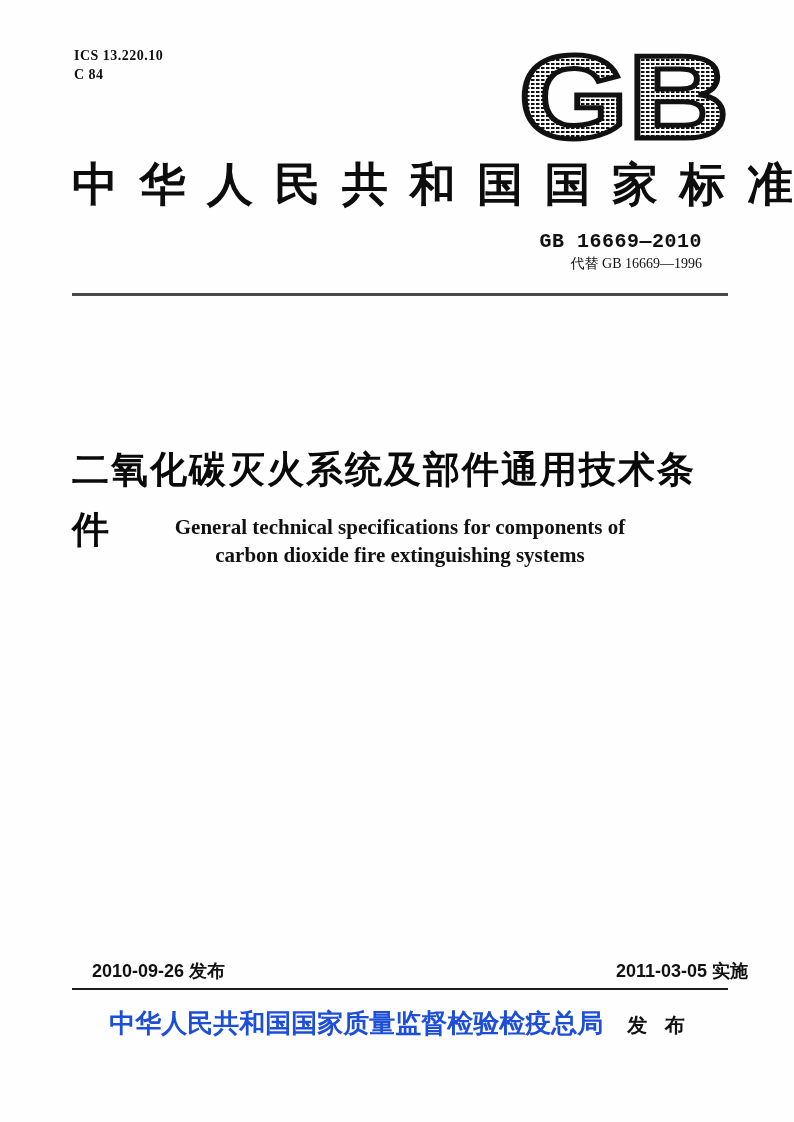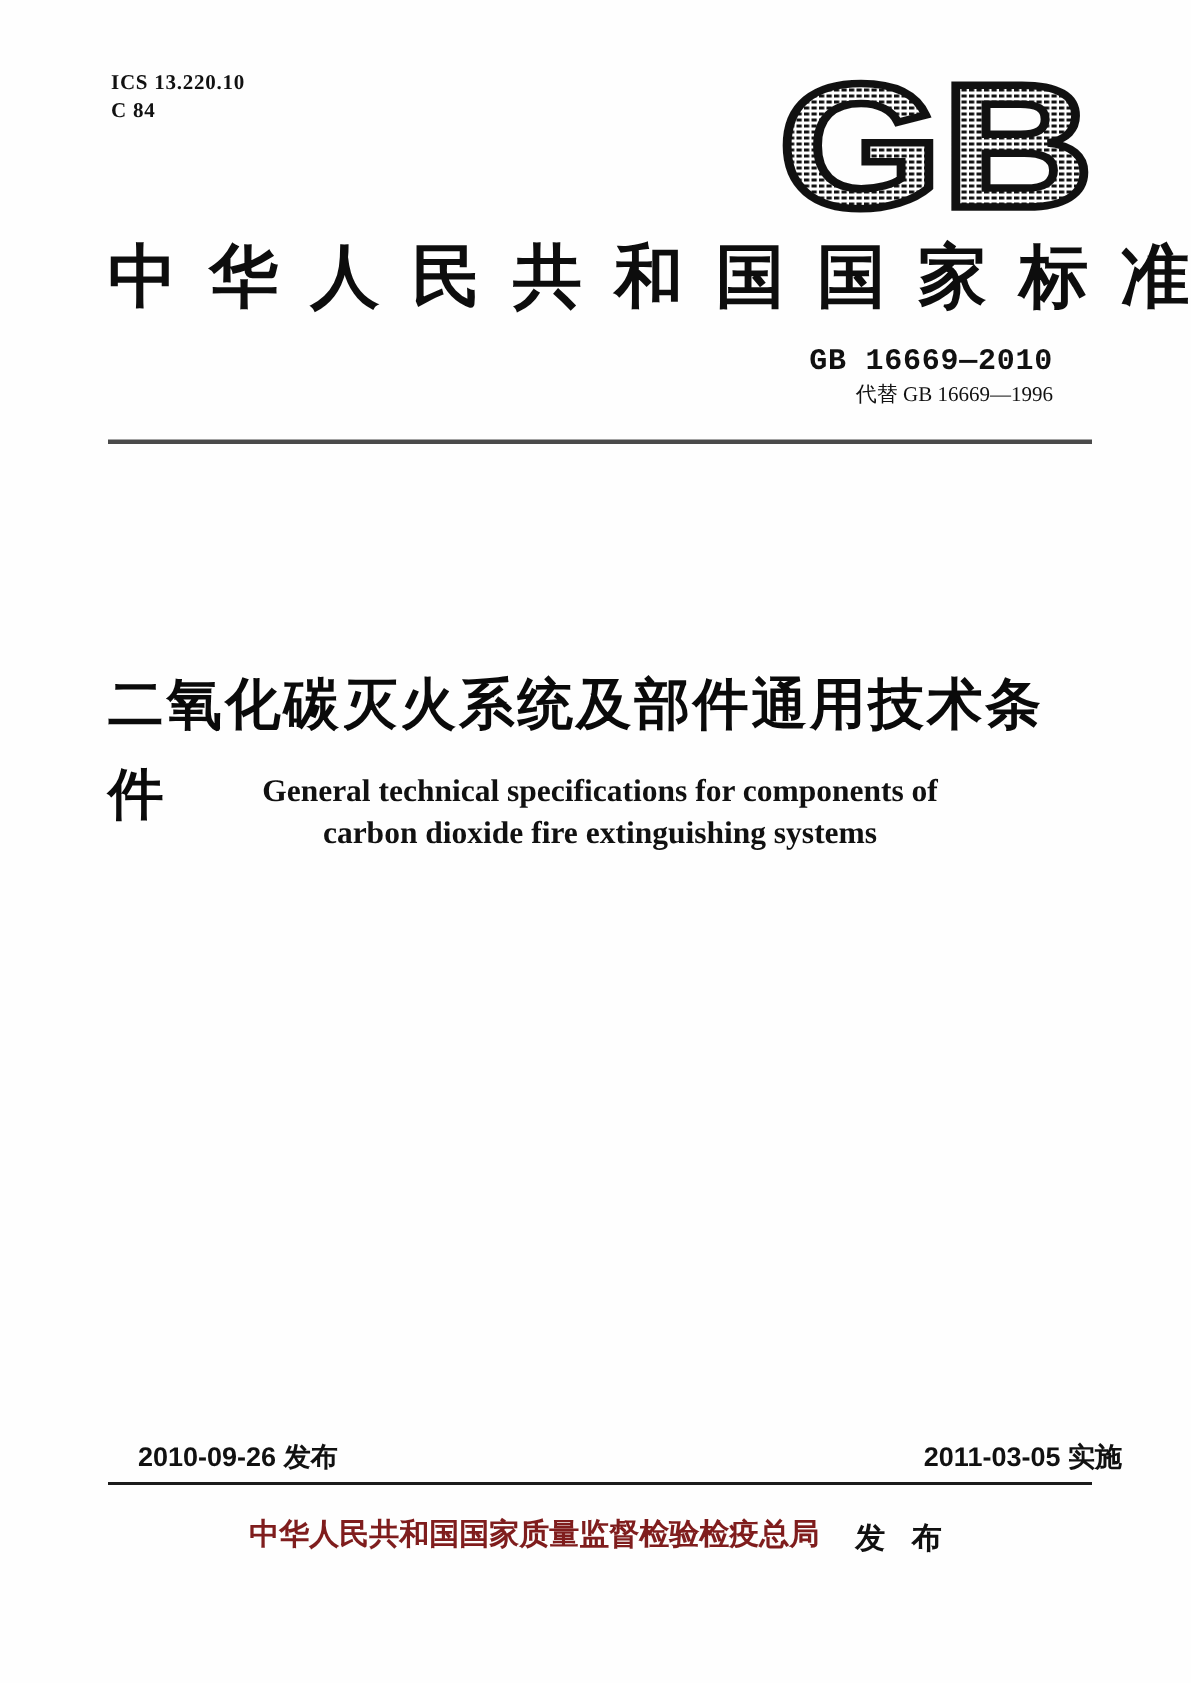--- a/index.html
+++ b/index.html
@@ -139,23 +139,23 @@
     top: 1008px;
     width: 656px;
     display: flex;
     justify-content: center;
     align-items: center;
     gap: 24px;
   }
   .issuer-lines {
     font-family: "Liberation Sans", sans-serif;
     font-weight: bold;
-    font-size: 20px;
+    font-size: 26px;
     line-height: 27px;
-    color: #7f1d1d;
+    color: #1d4ed8;
   }
   .issuer-line1 { white-space: nowrap; }
   .issuer-line2 { white-space: nowrap; letter-spacing: 15.5px; }
   .publish-label {
     font-family: "Liberation Sans", sans-serif;
     font-weight: bold;
     font-size: 20px;
     letter-spacing: 6px;
     white-space: nowrap;
     padding-top: 4px;

